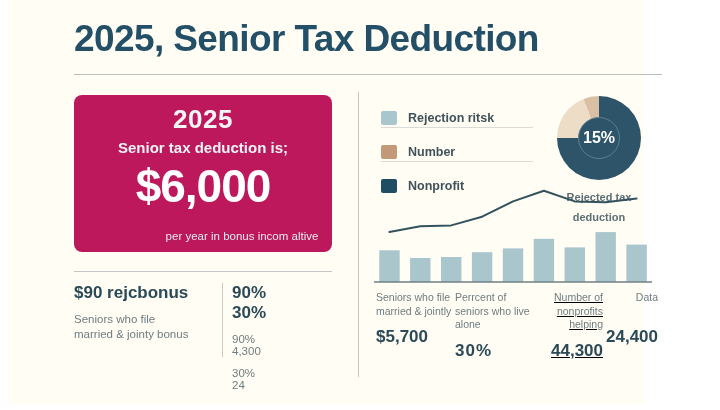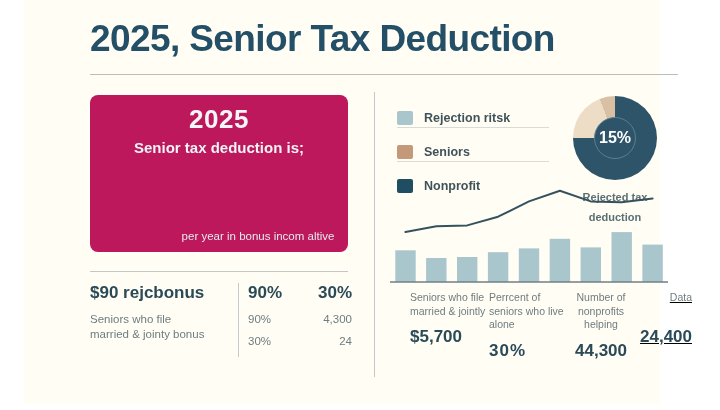--- a/index.html
+++ b/index.html
@@ -16,21 +16,20 @@
   #canvas {
     position: absolute;
     left: 0; top: 0;
     width: 648px;
     height: 410px;
     background: #fffdf4;
     box-sizing: border-box;
     border-left: 8px solid #ffffff;
     border-right: 4px solid #ffffff;
     border-bottom: 6px solid #ffffff;
-    margin-left: 16px;
   }
 
   
   #title {
     position: absolute;
     left: 66px;
     top: 18px;
     width: 600px;
     font-size: 37px;
     font-weight: bold;
@@ -145,20 +144,21 @@
   #lt-values {
     position: absolute;
     left: 158px;
     top: 0;
     width: 104px;
   }
   .lt-row {
     display: flex;
     justify-content: space-between;
     align-items: baseline;
+    flex-direction: column;
   }
   .lt-row.head {
     font-size: 17px;
     font-weight: bold;
     color: #2b4a58;
   }
   .lt-row.body {
     font-size: 11.5px;
     color: #6e7d80;
     margin-top: 10px;
@@ -239,61 +239,62 @@
     left: 366px;
     top: 186px;
     width: 278px;
     height: 98px;
   }
   #chart svg { display: block; }
 
   
   #stats {
     position: absolute;
-    left: 386px;
+    left: 368px;
     top: 291px;
     width: 282px;
     display: flex;
   }
   .stat {
     flex: 0 0 auto;
   }
   .stat-label {
     font-size: 10.5px;
     line-height: 13.5px;
     color: #6e7d80;
   }
   .stat-value {
     font-size: 17px;
     font-weight: bold;
     color: #2b4a58;
     white-space: nowrap;
   }
   .stat.s1 { width: 79px; }
   .stat.s2 { width: 76px; }
-  .stat.s3 { width: 72px; text-align: center; }
-  .stat.s4 { width: 55px; text-align: right; text-decoration: underline; }
+  .stat.s3 { width: 72px; text-align: right; text-decoration: underline; }
+  .stat.s4 { width: 55px; text-align: right; }
   .stat.s1 .stat-value { margin-top: 9px; }
   .stat.s2 .stat-value { margin-top: 9px; letter-spacing: 1px; }
   .stat.s3 .stat-value { margin-top: 9px; }
   .stat.s4 .stat-value { margin-top: 22px; }
 </style>
 </head>
 <body>
 
 <div id="canvas">
 
   <div id="title">2025, Senior Tax Deduction</div>
   <div id="title-rule"></div>
 
   <div id="col-divider"></div>
 
   <div id="hero-card">
     <div id="hero-year">2025</div>
     <div id="hero-sub">Senior tax deduction is;</div>
+    <div id="hero-amount">$6,000</div>
     <div id="hero-note">per year in bonus incom altive</div>
   </div>
 
   <div id="table-rule"></div>
   <div id="left-table">
     <div id="lt-label-col">
       <div id="lt-title">$90 rejcbonus</div>
       <div id="lt-desc">Seniors who file married &amp; jointy bonus</div>
     </div>
     <div id="lt-divider"></div>
@@ -314,21 +315,21 @@
   </div>
 
   <div id="legend">
     <div class="legend-item">
       <span class="legend-swatch" id="sw0" style="background: rgb(169, 198, 205);"></span>
       <span class="legend-label">Rejection ritsk</span>
     </div>
     <div class="legend-sep"></div>
     <div class="legend-item">
       <span class="legend-swatch" id="sw1" style="background: rgb(196, 153, 122);"></span>
-      <span class="legend-label">Seniors</span>
+      <span class="legend-label">Number</span>
     </div>
     <div class="legend-sep"></div>
     <div class="legend-item">
       <span class="legend-swatch" id="sw2" style="background: rgb(31, 78, 99);"></span>
       <span class="legend-label">Nonprofit</span>
     </div>
   </div>
 
   <div id="donut-wrap">
     <div id="donut" style="background: conic-gradient(rgb(45, 84, 104) 0deg, rgb(45, 84, 104) 270deg, rgb(237, 220, 198) 270deg, rgb(237, 220, 198) 338.4deg, rgb(217, 191, 164) 338.4deg, rgb(217, 191, 164) 360deg);">

